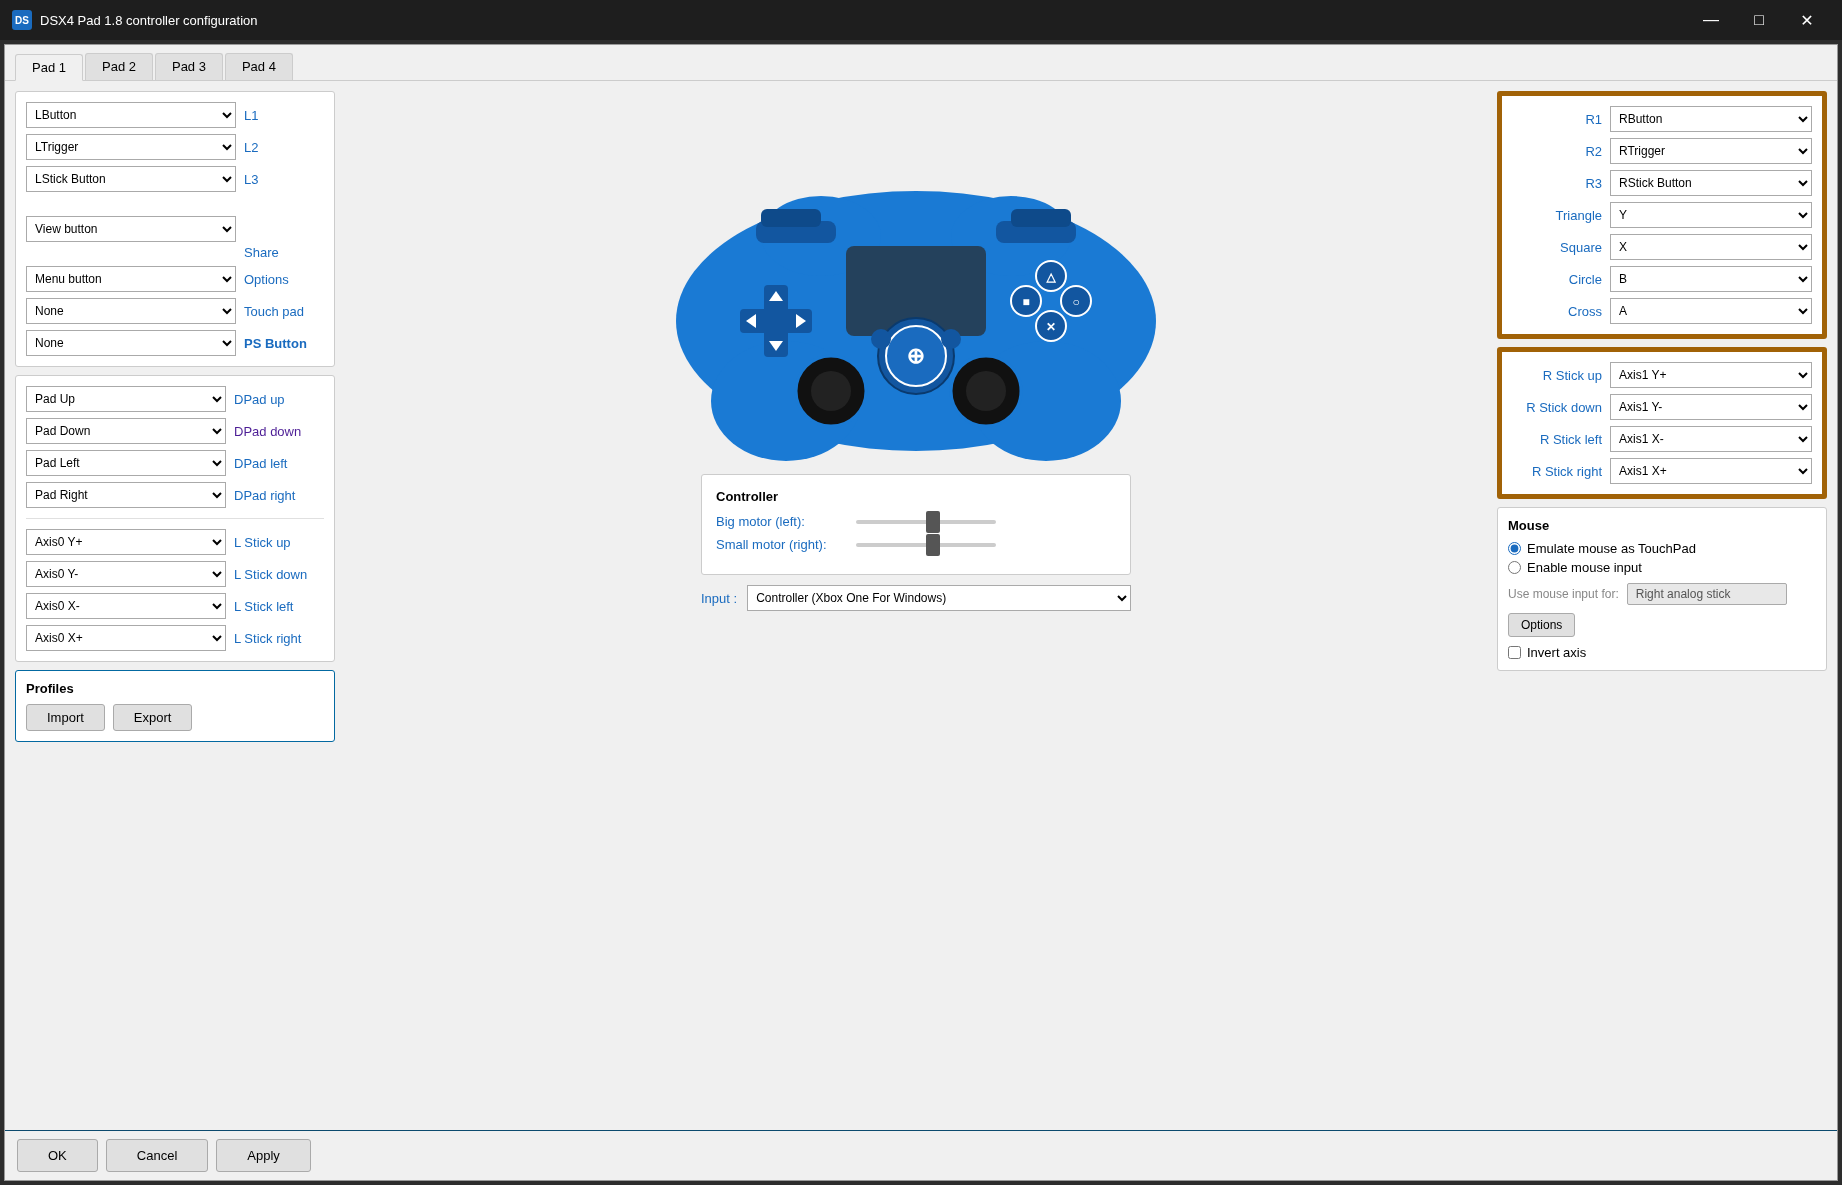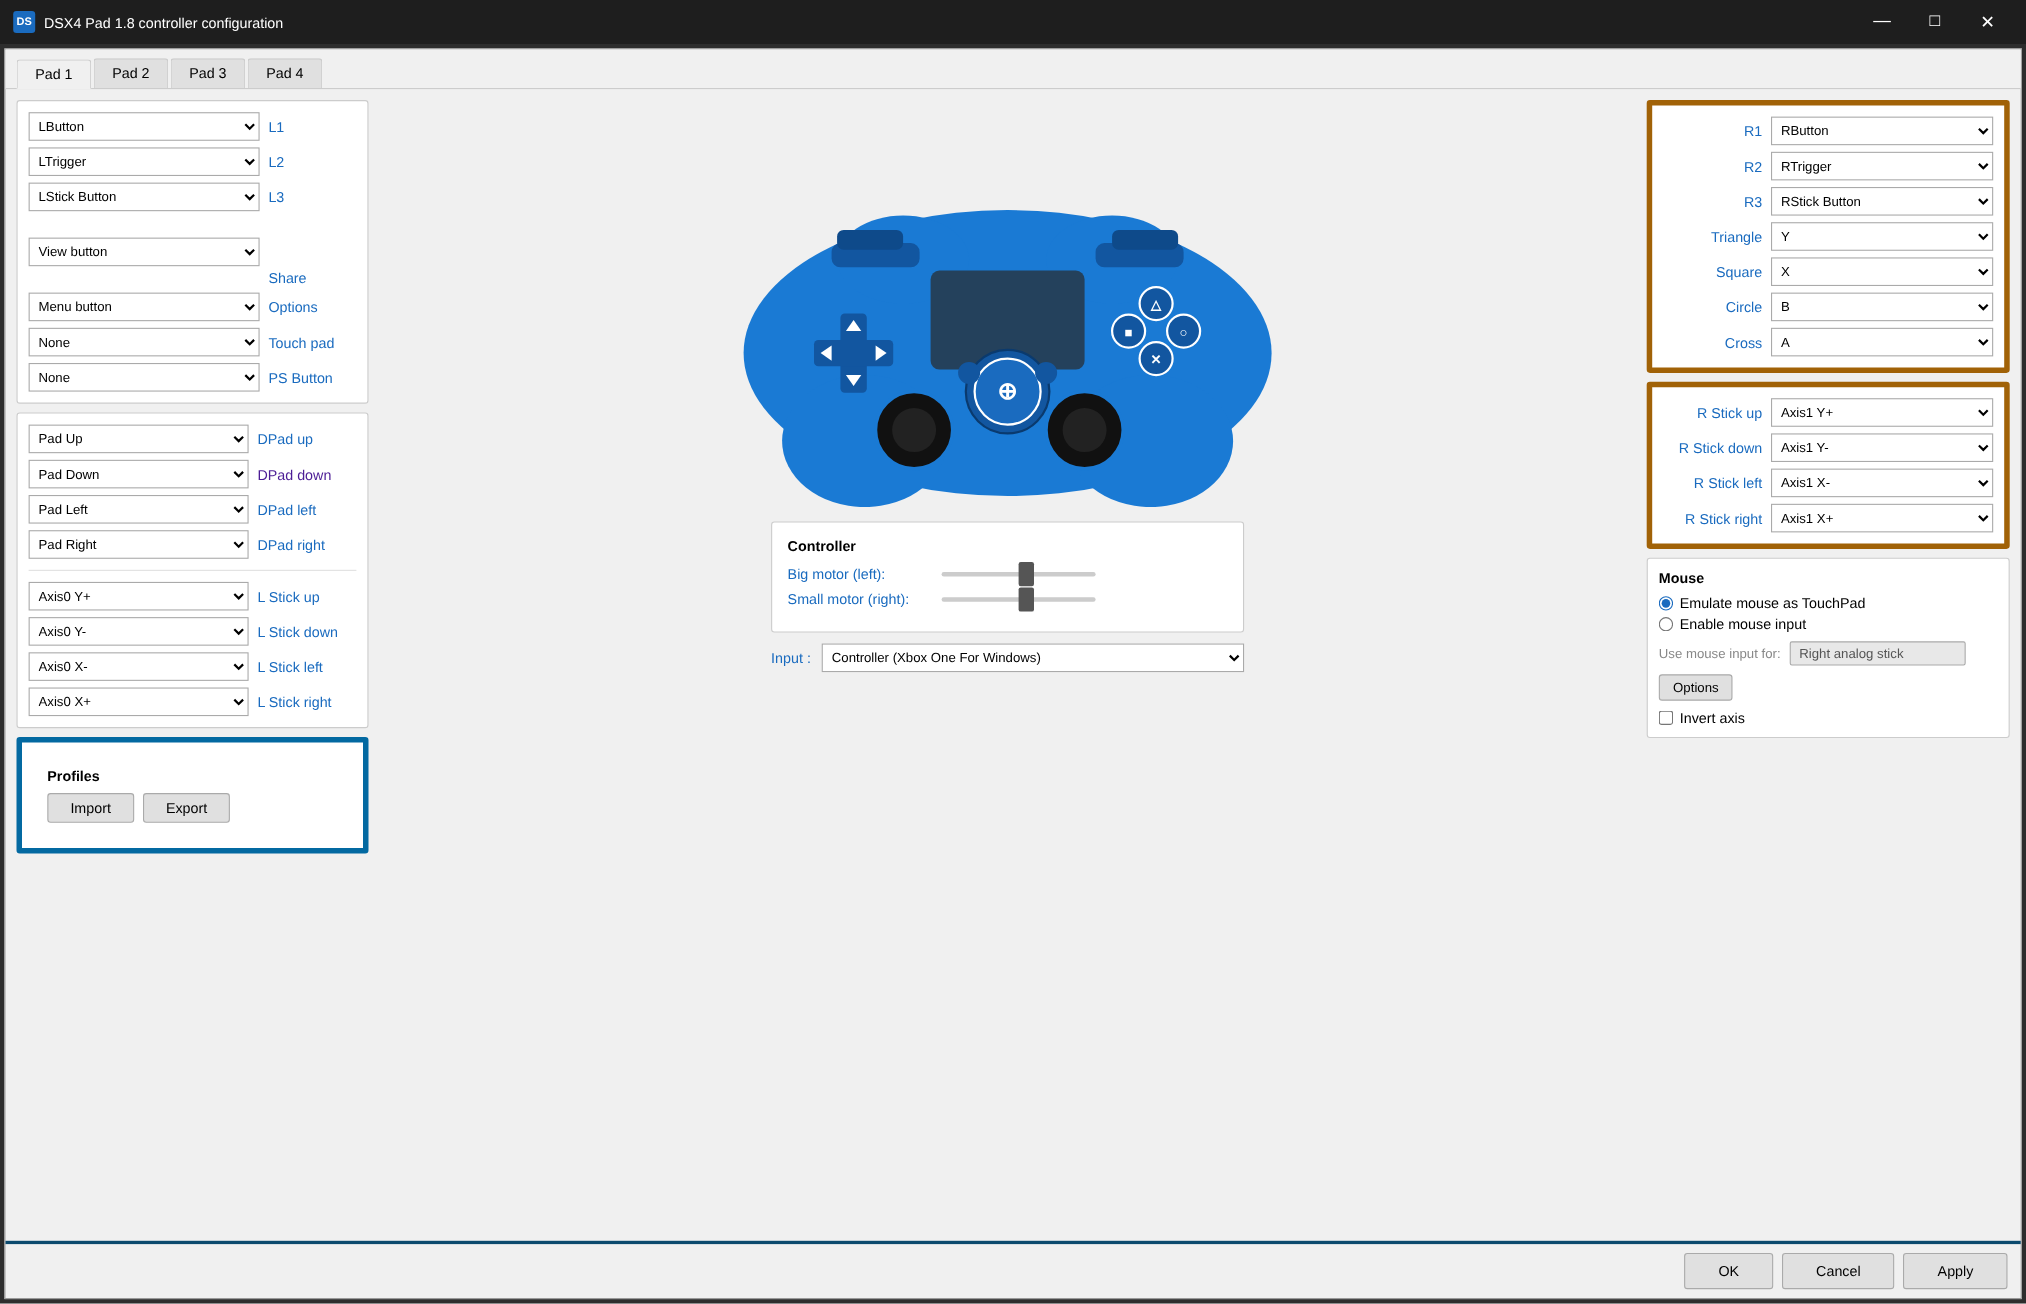--- a/index.html
+++ b/index.html
@@ -103,23 +103,23 @@
       border: 1px solid #aaa;
       background: #fff;
       font-size: 12px;
       padding: 0 4px;
       cursor: pointer;
       appearance: auto;
     }
 
     .profiles-section {
       background: #fff;
-      border: 5px solid #0369a1;
-      border-radius: 3px;
-      padding: 23px;
+      border: 1px solid #0369a1;
+      border-radius: 3px;
+      padding: 10px;
     }
     .profiles-title {
       font-weight: 600;
       margin-bottom: 8px;
     }
     .profiles-buttons {
       display: flex;
       gap: 8px;
     }
     .btn-gray {
@@ -239,25 +239,24 @@
     .invert-row {
       display: flex;
       align-items: center;
       gap: 6px;
       margin-top: 8px;
     }
 
     
     .bottom-buttons {
       display: flex;
-      justify-content: flex-end;
       align-items: center;
       padding: 8px 12px;
       gap: 8px;
-      border-top: 3px solid #0c4a6e;
+      border-top: 1px solid #0c4a6e;
     }
     .btn-main {
       padding: 8px 30px;
       background: #e0e0e0;
       border: 1px solid #aaa;
       border-radius: 3px;
       cursor: pointer;
       font-size: 13px;
       min-width: 80px;
     }
@@ -374,21 +373,21 @@
             </div>
             <span class="label" style="color:#1a6bbf;font-weight:500;width:80px;">Touch pad</span>
           </div>
 
           <div class="mapping-row">
             <div class="combo">
               <select>
                 <option>None</option>
               </select>
             </div>
-            <span class="label" style="color:#1a6bbf;font-weight:400;width:80px;">PS Button</span>
+            <span class="label" style="color:#1a6bbf;font-weight:700;width:80px;">PS Button</span>
           </div>
         </div>
 
         <div class="mapping-section">
           <div class="mapping-row">
             <div class="combo"><select><option>Pad Up</option></select></div>
             <span style="color:#1a6bbf;font-weight:500;width:90px;">DPad up</span>
           </div>
           <div class="mapping-row">
             <div class="combo"><select><option>Pad Down</option></select></div>

